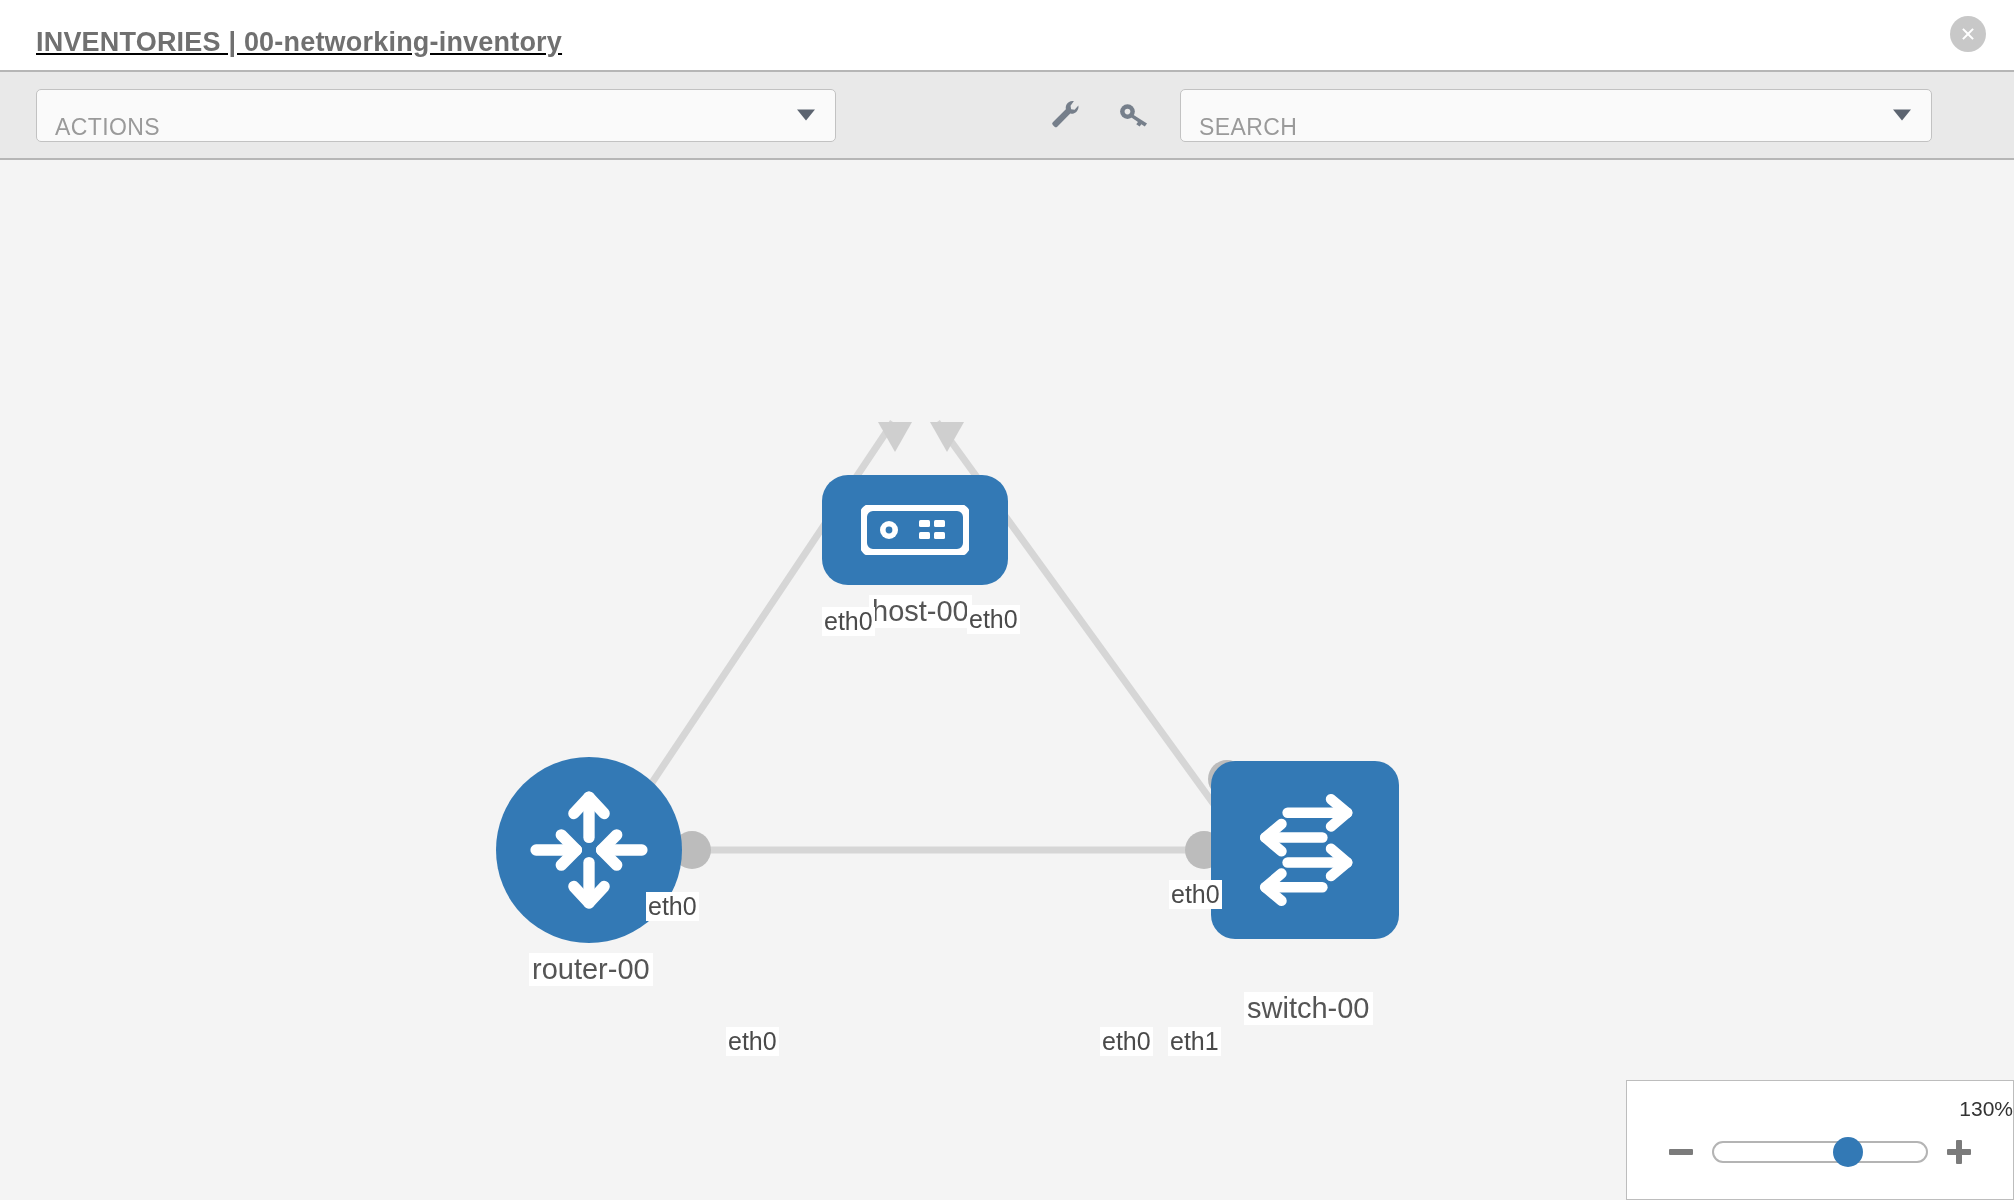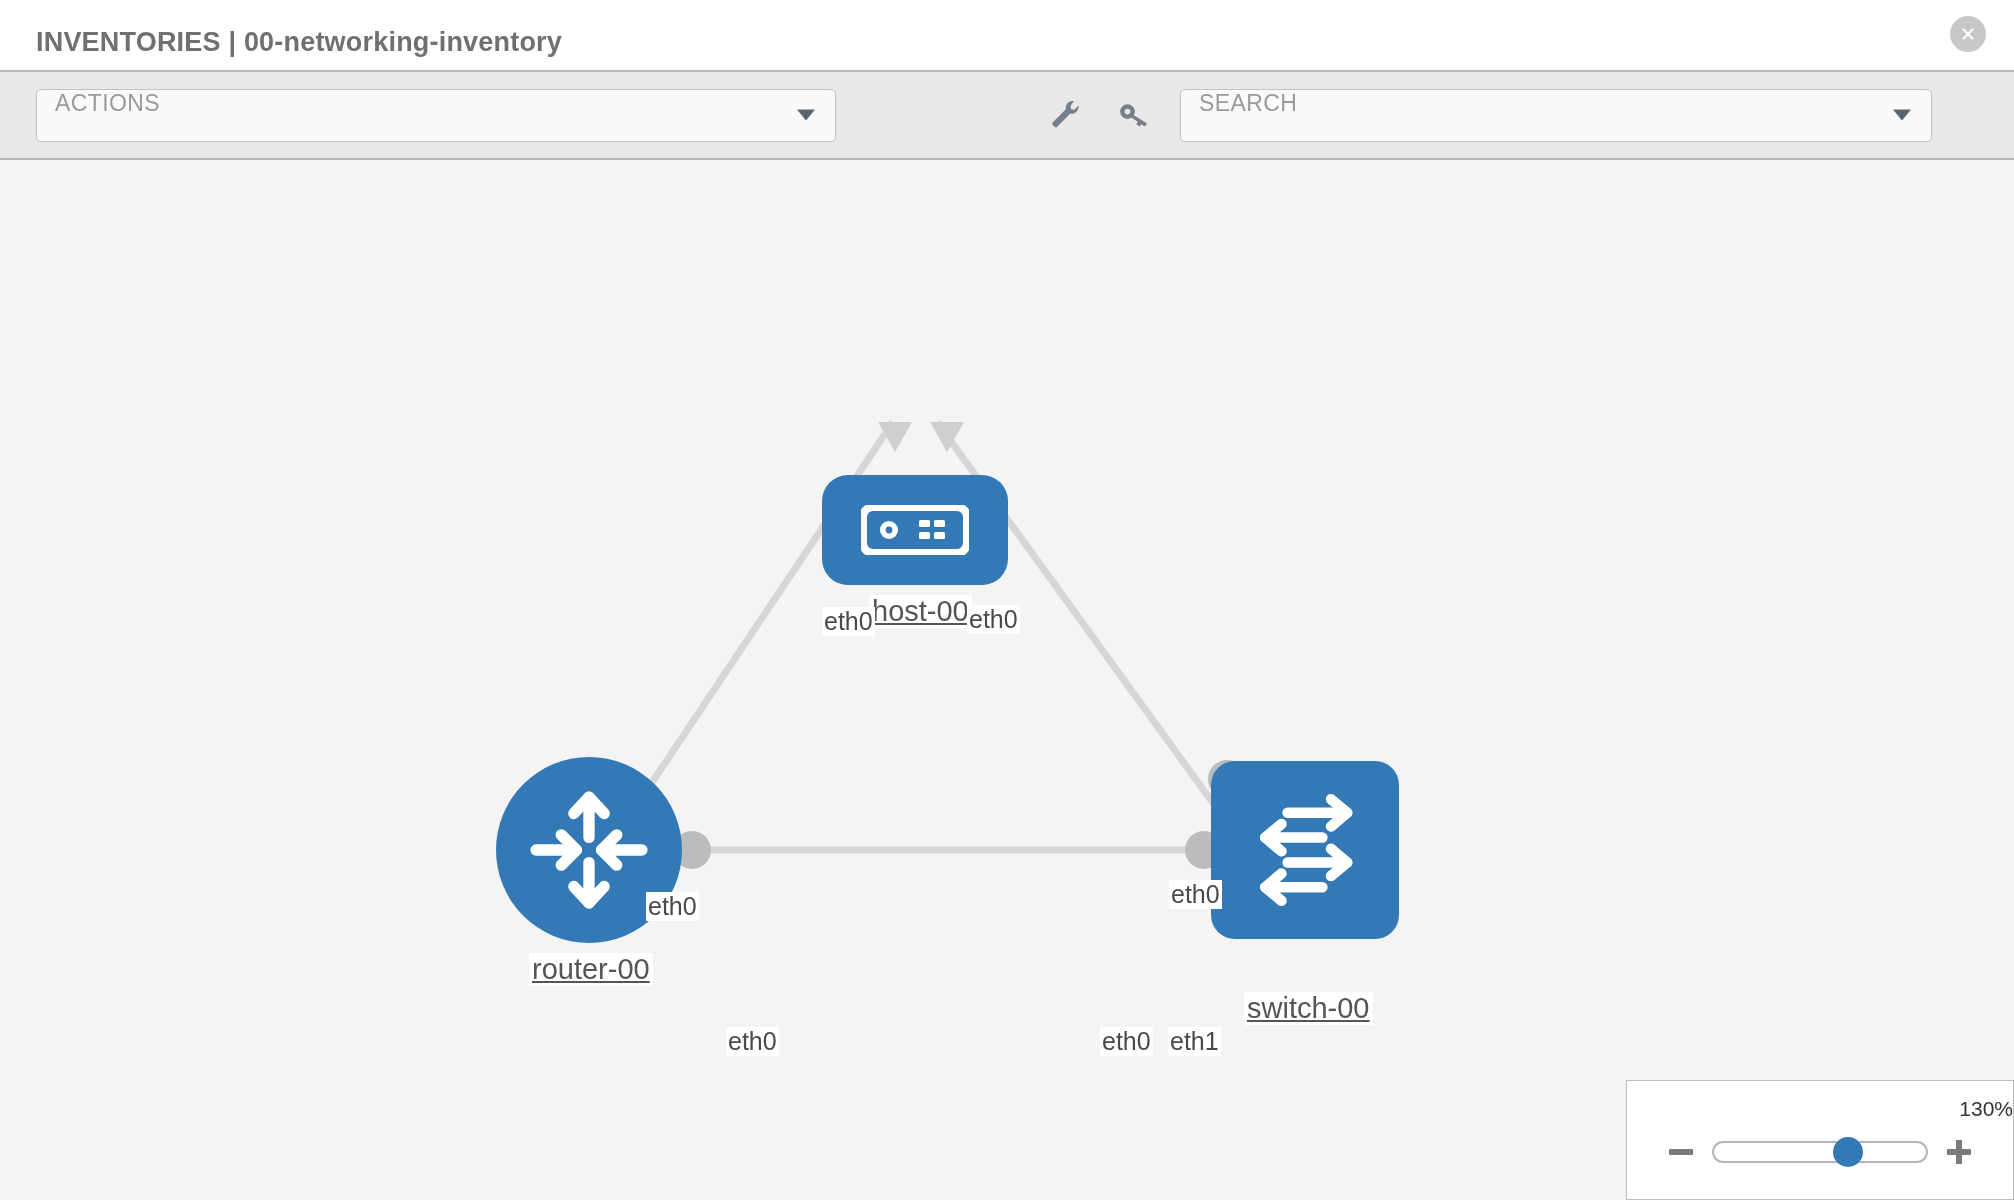--- a/index.html
+++ b/index.html
@@ -9,21 +9,21 @@
     background: #ffffff;
     overflow: hidden;
   }
   #app { position: relative; width: 2014px; height: 1200px; }
 
   
   .header {
     position: absolute; left: 0; top: 0;
     width: 2014px; height: 84px;
     background: #ffffff;
-    display: flex; align-items: center;
+    display: flex; align-items: center; text-decoration: underline;
   }
   .header-title {
     margin-left: 36px;
     font-size: 27px; font-weight: bold;
     color: #707070; letter-spacing: 0.2px;
     white-space: nowrap;
   }
   .close-btn {
     position: absolute; right: 28px; top: 16px;
     width: 36px; height: 36px; border-radius: 50%;
@@ -40,21 +40,21 @@
     border-top: 2px solid #b6b6b6;
     border-bottom: 2px solid #b6b6b6;
     display: flex; align-items: center;
   }
   .select-box {
     position: relative;
     background: #fafafa;
     border: 1px solid #c2c2c2;
     border-radius: 5px;
     height: 53px;
-    display: flex; align-items: flex-start;
+    display: flex; align-items: flex-end;
     cursor: pointer;
   }
   .select-box .sel-text {
     font-size: 23px; color: #9a9a9a;
     padding-left: 18px; letter-spacing: 0.4px;
     user-select: none;
   }
   .caret {
     position: absolute; right: 20px; top: 50%;
     transform: translateY(-50%);
@@ -91,21 +91,20 @@
     background: #3379b5;
     display: flex; align-items: center; justify-content: center;
   }
   .node-label {
     position: absolute;
     font-size: 29px; color: #555555;
     background: #ffffff;
     white-space: nowrap;
     padding: 0 3px;
     user-select: none;
-    text-decoration: underline;
   }
   .port-dot {
     position: absolute;
     width: 38px; height: 38px;
     border-radius: 50%;
     background: #bcbcbc;
   }
   .edge-label {
     position: absolute;
     font-size: 25px; color: #4a4a4a;

